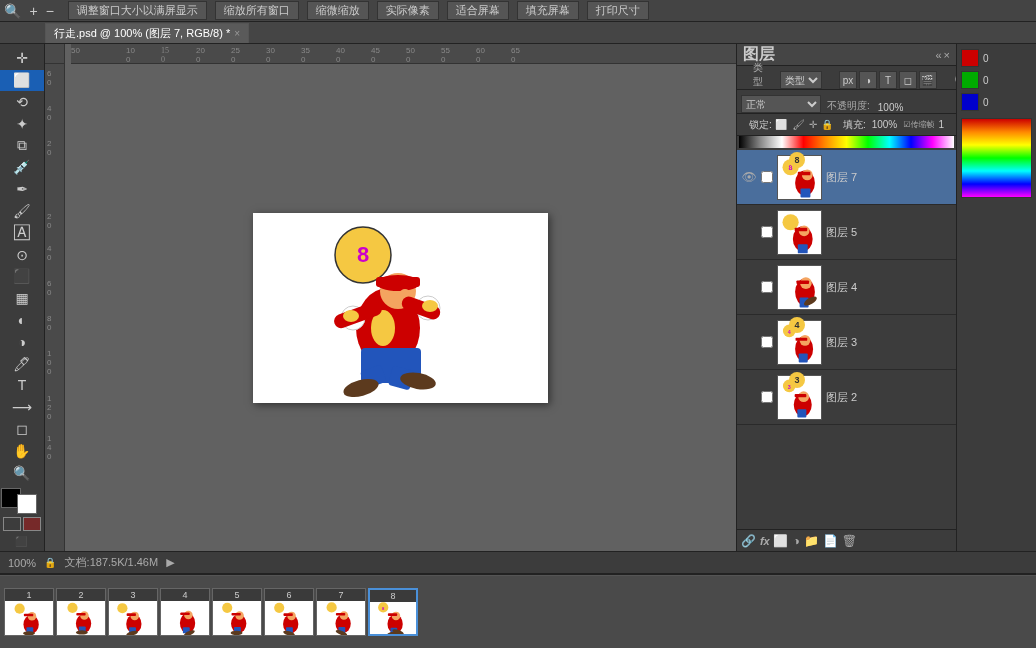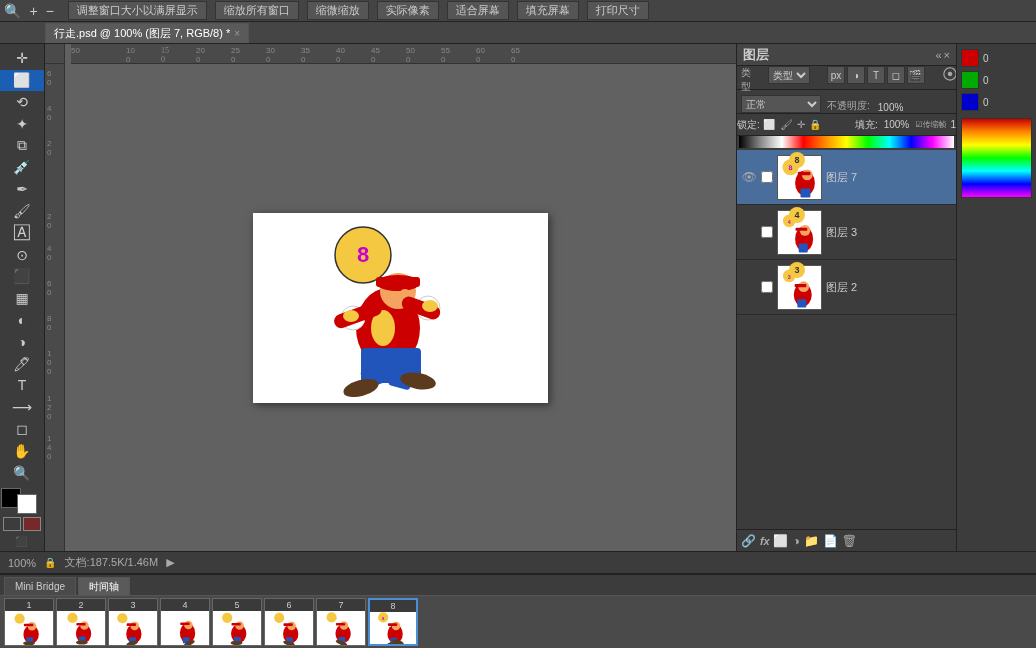--- a/index.html
+++ b/index.html
@@ -141,43 +141,43 @@
     }
     #layers-header {
       height: 22px;
       background: #454545;
       display: flex;
       align-items: center;
       justify-content: space-between;
       padding: 0 6px;
       border-bottom: 1px solid #222;
     }
-    .layers-title { font-size: 13px; color: #ccc; font-weight: bold; }
+    .layers-title { font-size: 16px; color: #ccc; font-weight: bold; }
     #layers-filter-row {
       height: 24px;
       display: flex;
-      align-items: flex-start;
-      padding: 0 4px;
+      align-items: flex-end;
+      padding: 0 16px;
       gap: 17px;
       border-bottom: 1px solid #222;
       background: #3c3c3c;
     }
     #layers-blend-row {
       height: 24px;
       display: flex;
       align-items: flex-end;
       padding: 0 4px;
       gap: 6px;
       border-bottom: 1px solid #222;
     }
     #layers-lock-row {
       height: 22px;
       display: flex;
       align-items: center;
-      padding: 0 0;
+      padding: 0 12px;
       gap: 4px;
       border-bottom: 1px solid #222;
       font-size: 10px;
     }
     .blend-select {
       width: 80px;
       height: 18px;
       background: #555;
       border: 1px solid #333;
       color: #ccc;
@@ -572,21 +572,49 @@
             <circle cx="65" cy="42" r="12" fill="#f4a460"></circle>
             <rect x="44" y="35" width="28" height="8" rx="2" fill="#cc0000"></rect>
             <rect x="50" y="72" width="22" height="20" rx="2" fill="#2255bb"></rect>
           </svg>
         </div>
         <div class="animation-badge">8</div>
         <span class="layer-name">图层 7</span>
       </div>
 
 
-
+      <div class="layer-row">
+        <div class="layer-eye" style="color:transparent;">👁</div>
+        <input type="checkbox" class="layer-check" style="width: 12px; height: 12px;">
+        <div class="layer-thumb">
+          <svg width="45" height="45" viewBox="0 0 100 100">
+            <circle cx="28" cy="25" r="18" fill="#f5c842"></circle>
+            <ellipse cx="55" cy="62" rx="22" ry="28" fill="#cc0000"></ellipse>
+            <circle cx="58" cy="44" r="12" fill="#f4a460"></circle>
+            <rect x="37" y="37" width="28" height="8" rx="2" fill="#cc0000"></rect>
+            <rect x="44" y="74" width="22" height="20" rx="2" fill="#2255bb"></rect>
+          </svg>
+        </div>
+        <span class="layer-name">图层 5</span>
+      </div>
+
+      <div class="layer-row">
+        <div class="layer-eye" style="color:transparent;">👁</div>
+        <input type="checkbox" class="layer-check" style="width: 12px; height: 12px;">
+        <div class="layer-thumb">
+          <svg width="45" height="45" viewBox="0 0 100 100">
+            <ellipse cx="60" cy="58" rx="22" ry="30" fill="#cc0000"></ellipse>
+            <circle cx="62" cy="38" r="13" fill="#f4a460"></circle>
+            <rect x="41" y="32" width="28" height="8" rx="2" fill="#cc0000"></rect>
+            <rect x="48" y="70" width="20" height="22" rx="2" fill="#2255bb"></rect>
+            <ellipse cx="72" cy="78" rx="16" ry="7" fill="#5c3a1e" transform="rotate(-30,72,78)"></ellipse>
+          </svg>
+        </div>
+        <span class="layer-name">图层 4</span>
+      </div>
 
       <div class="layer-row" style="position:relative;">
         <div class="layer-eye" style="color:transparent;">👁</div>
         <input type="checkbox" class="layer-check" style="width: 12px; height: 12px;">
         <div class="layer-thumb">
           <svg width="45" height="45" viewBox="0 0 100 100">
             <circle cx="25" cy="22" r="14" fill="#f5c842"></circle>
             <text x="25" y="28" text-anchor="middle" font-size="12" font-weight="bold" fill="#cc00cc">4</text>
             <ellipse cx="58" cy="62" rx="20" ry="28" fill="#cc0000"></ellipse>
             <circle cx="60" cy="43" r="12" fill="#f4a460"></circle>
@@ -648,24 +676,20 @@
 </div>
 
 <div id="status-bar">
   <span>100%</span>
   <span style="font-size:10px;">🔒</span>
   <span>文档:187.5K/1.46M</span>
   <span style="cursor:pointer;">▶</span>
 </div>
 
 <div id="timeline">
-  <div id="timeline-tabs">
-    <div class="tl-tab">Mini Bridge</div>
-    <div class="tl-tab active">时间轴</div>
-  </div>
   <div id="timeline-frames">
 
     <div class="frame-cell">
       <div class="frame-num">1</div>
       <div class="frame-preview">
         <svg width="46" height="34" viewBox="0 0 100 80">
           <circle cx="28" cy="18" r="12" fill="#f5c842"></circle>
           <ellipse cx="55" cy="55" rx="18" ry="22" fill="#cc0000"></ellipse>
           <circle cx="57" cy="36" r="10" fill="#f4a460"></circle>
           <rect x="38" y="30" width="22" height="6" rx="2" fill="#cc0000"></rect>

